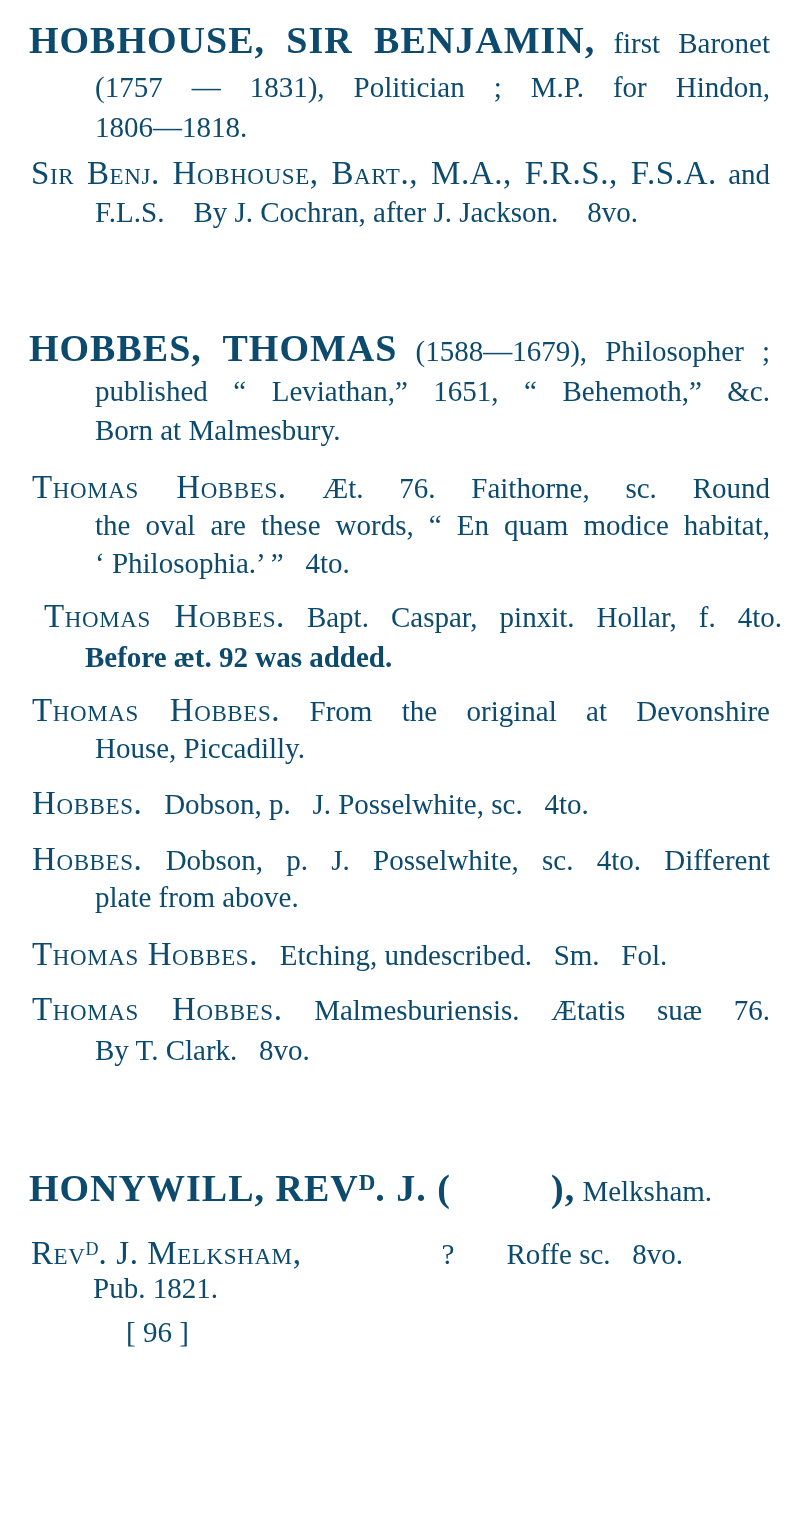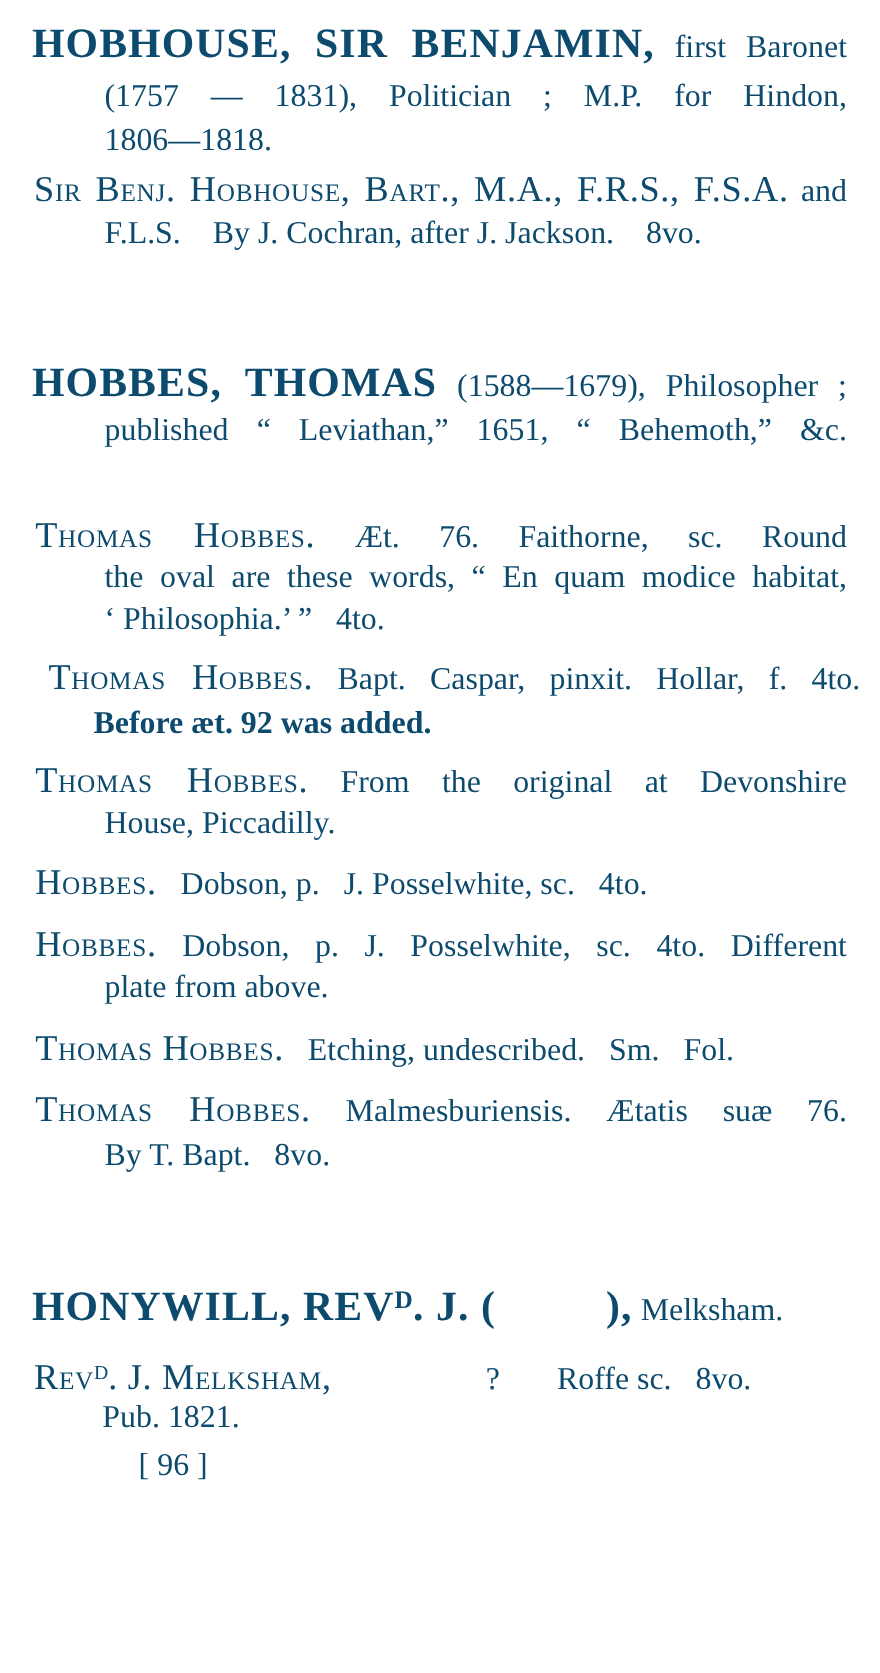--- a/index.html
+++ b/index.html
@@ -46,30 +46,31 @@
 <body>
 
 <div id="page" style="background: rgb(255, 255, 255); color: #0c4a6e;">
     <div class="line j wrapj" style="top: 20px; left: 29px; width: 741px;"><span class="seg-head">HOBHOUSE, SIR BENJAMIN,</span><span class="seg-rm"> first Baronet</span></div>
     <div class="line j wrapj" style="top: 67px; left: 95px; width: 675px;"><span class="seg-rm">(1757 — 1831), Politician ; M.P. for Hindon,</span></div>
     <div class="line" style="top: 107px; left: 95px;"><span class="seg-rm">1806—1818.</span></div>
     <div class="line j wrapj" style="top: 153px; left: 31px; width: 739px;"><span class="seg-sc">Sir Benj. Hobhouse, Bart., M.A., F.R.S., F.S.A.</span><span class="seg-rm"> and</span></div>
     <div class="line" style="top: 192px; left: 95px; text-align: right;"><span class="seg-rm">F.L.S. By J. Cochran, after J. Jackson.  8vo.</span></div>
     <div class="line j wrapj" style="top: 328px; left: 29px; width: 741px;"><span class="seg-head">HOBBES, THOMAS</span><span class="seg-rm"> (1588—1679), Philosopher ;</span></div>
     <div class="line j wrapj" style="top: 371px; left: 95px; width: 675px;"><span class="seg-rm">published “ Leviathan,” 1651, “ Behemoth,” &amp;c.</span></div>
+    <div class="line" style="top: 410px; left: 95px;"><span class="seg-rm">Born at Malmesbury.</span></div>
     <div class="line j wrapj" style="top: 467px; left: 32px; width: 738px;"><span class="seg-sc">Thomas Hobbes.</span><span class="seg-rm"> Æt. 76. Faithorne, sc. Round</span></div>
     <div class="line j wrapj" style="top: 505px; left: 95px; width: 675px;"><span class="seg-rm">the oval are these words, “ En quam modice habitat,</span></div>
     <div class="line" style="top: 543px; left: 95px;"><span class="seg-rm">‘ Philosophia.’ ”  4to.</span></div>
     <div class="line j wrapj" style="top: 596px; left: 44px; width: 738px;"><span class="seg-sc">Thomas Hobbes.</span><span class="seg-rm"> Bapt. Caspar, pinxit. Hollar, f. 4to.</span></div>
     <div class="line" style="top: 637px; left: 85px; font-weight: bold;"><span class="seg-rm">Before æt. 92 was added.</span></div>
     <div class="line j wrapj" style="top: 690px; left: 32px; width: 738px;"><span class="seg-sc">Thomas Hobbes.</span><span class="seg-rm"> From the original at Devonshire</span></div>
     <div class="line" style="top: 728px; left: 95px;"><span class="seg-rm">House, Piccadilly.</span></div>
     <div class="line" style="top: 783px; left: 32px;"><span class="seg-sc">Hobbes.</span><span class="seg-rm">  Dobson, p.  J. Posselwhite, sc.  4to.</span></div>
     <div class="line j wrapj" style="top: 839px; left: 32px; width: 738px;"><span class="seg-sc">Hobbes.</span><span class="seg-rm"> Dobson, p. J. Posselwhite, sc. 4to. Different</span></div>
     <div class="line" style="top: 877px; left: 95px;"><span class="seg-rm">plate from above.</span></div>
     <div class="line" style="top: 934px; left: 32px;"><span class="seg-sc">Thomas Hobbes.</span><span class="seg-rm">  Etching, undescribed.  Sm.  Fol.</span></div>
     <div class="line j wrapj" style="top: 989px; left: 32px; width: 738px;"><span class="seg-sc">Thomas Hobbes.</span><span class="seg-rm"> Malmesburiensis. Ætatis suæ 76.</span></div>
-    <div class="line" style="top: 1030px; left: 95px;"><span class="seg-rm">By T. Bapt.  8vo.</span></div>
+    <div class="line" style="top: 1030px; left: 95px;"><span class="seg-rm">By T. Clark.  8vo.</span></div>
     <div class="line" style="top: 1168px; left: 29px;"><span class="seg-head">HONYWILL, REV</span><span class="seg-hsup">D</span><span class="seg-head">. J. (</span><span class="seg-gap" style="width: 100px;"></span><span class="seg-head">),</span><span class="seg-rm"> Melksham.</span></div>
     <div class="line" style="top: 1233px; left: 31px;"><span class="seg-sc">Rev</span><span class="seg-sup">D</span><span class="seg-sc">. J. Melksham,</span><span class="seg-gap" style="width: 140px;"></span><span class="seg-rm">?</span><span class="seg-gap" style="width: 52px;"></span><span class="seg-rm">Roffe sc.  8vo.</span></div>
     <div class="line" style="top: 1268px; left: 93px;"><span class="seg-rm">Pub. 1821.</span></div>
     <div class="line" style="top: 1312px; left: 126px;"><span class="seg-rm">[ 96 ]</span></div>
   </div>
 
 </body></html>

